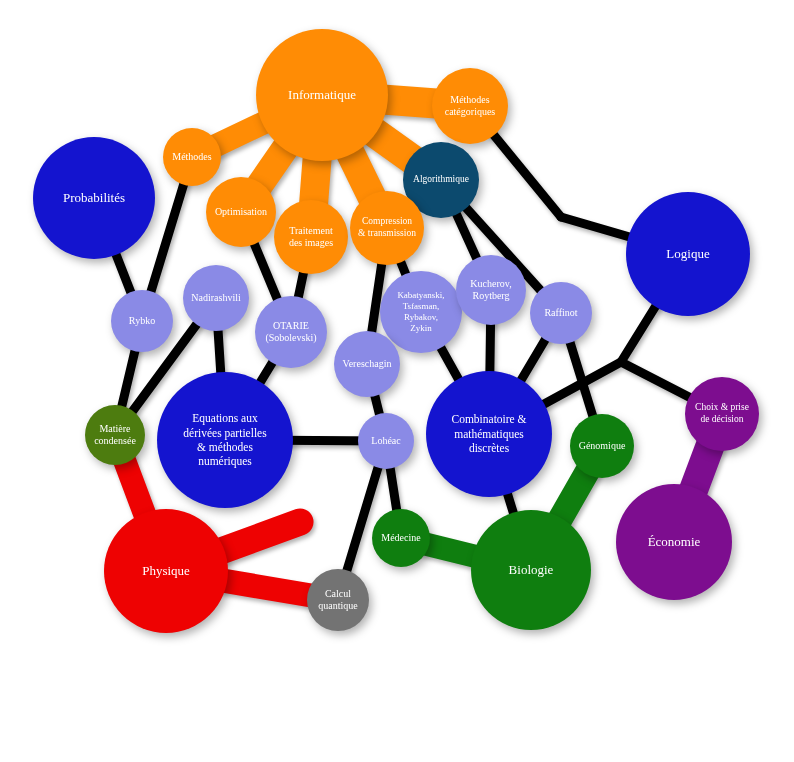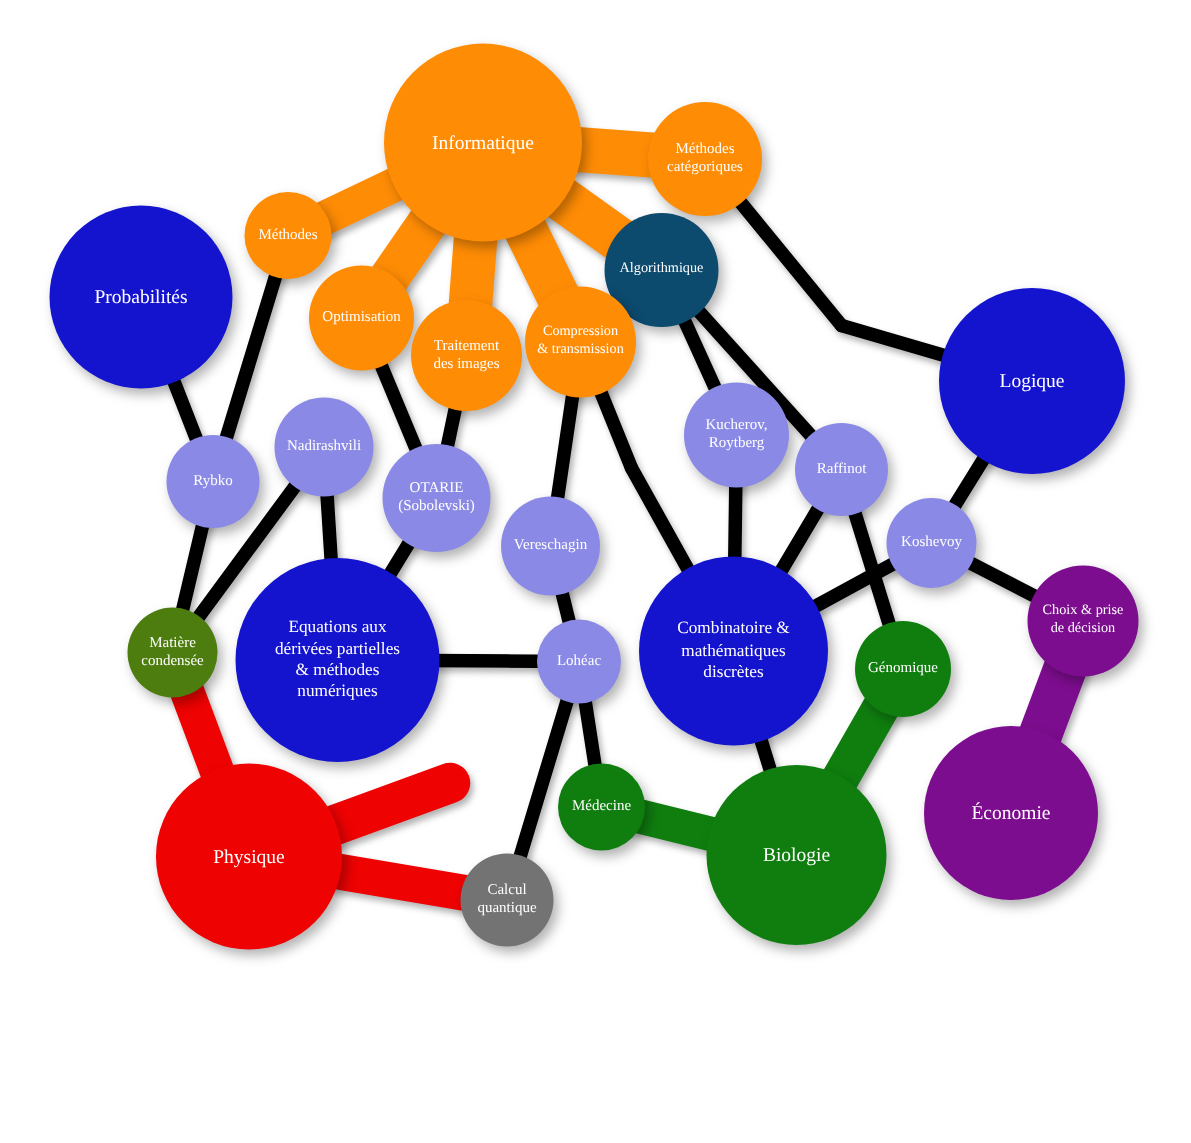--- a/index.html
+++ b/index.html
@@ -141,39 +141,42 @@
       <div class="label">
         <span>Nadirashvili</span>
       </div>
     </div>
     <div class="node" style="left: 255px; top: 296px; width: 72px; height: 72px; background: rgb(138, 138, 230); font-size: 10px;">
       <div class="label">
         <span>OTARIE</span>
         <span>(Sobolevski)</span>
       </div>
     </div>
+    <div class="node" style="left: 380px; top: 271px; width: 82px; height: 82px; background: rgb(138, 138, 230); font-size: 9px;">
+      <div class="label">
+        <span>Kabatyanski,</span>
+        <span>Tsfasman,</span>
+        <span>Rybakov,</span>
+        <span>Zykin</span>
+      </div>
+    </div>
     <div class="node" style="left: 456px; top: 255px; width: 70px; height: 70px; background: rgb(138, 138, 230); font-size: 10px;">
       <div class="label">
         <span>Kucherov,</span>
         <span>Roytberg</span>
       </div>
     </div>
     <div class="node" style="left: 530px; top: 282px; width: 62px; height: 62px; background: rgb(138, 138, 230); font-size: 10px;">
       <div class="label">
         <span>Raffinot</span>
       </div>
     </div>
     <div class="node" style="left: 334px; top: 331px; width: 66px; height: 66px; background: rgb(138, 138, 230); font-size: 10px;">
       <div class="label">
         <span>Vereschagin</span>
-      </div>
-    </div>
-    <div class="node" style="left: 591px; top: 332px; width: 60px; height: 60px; background: rgb(138, 138, 230); font-size: 10px;">
-      <div class="label">
-        <span>Koshevoy</span>
       </div>
     </div>
     <div class="node" style="left: 358px; top: 413px; width: 56px; height: 56px; background: rgb(138, 138, 230); font-size: 10px;">
       <div class="label">
         <span>Lohéac</span>
       </div>
     </div>
     <div class="node" style="left: 157px; top: 372px; width: 136px; height: 136px; background: rgb(20, 20, 207); font-size: 11.5px;">
       <div class="label">
         <span>Equations aux</span>

